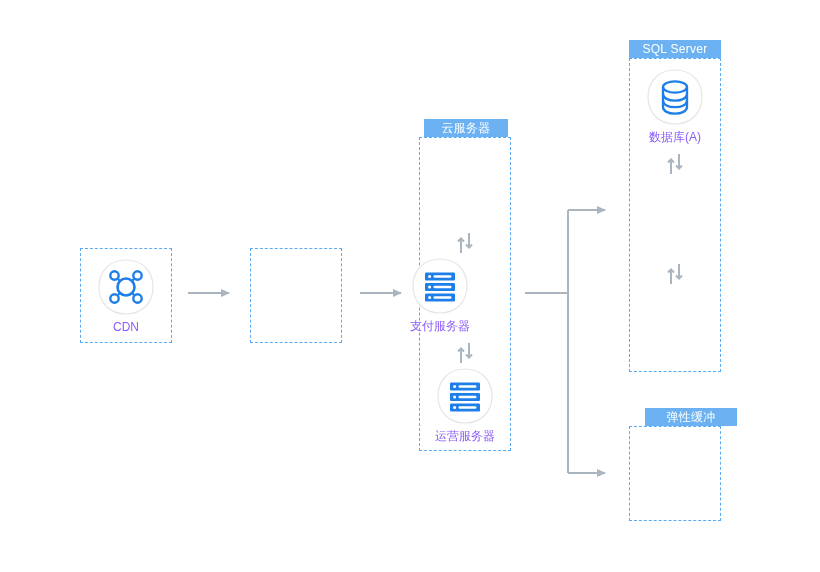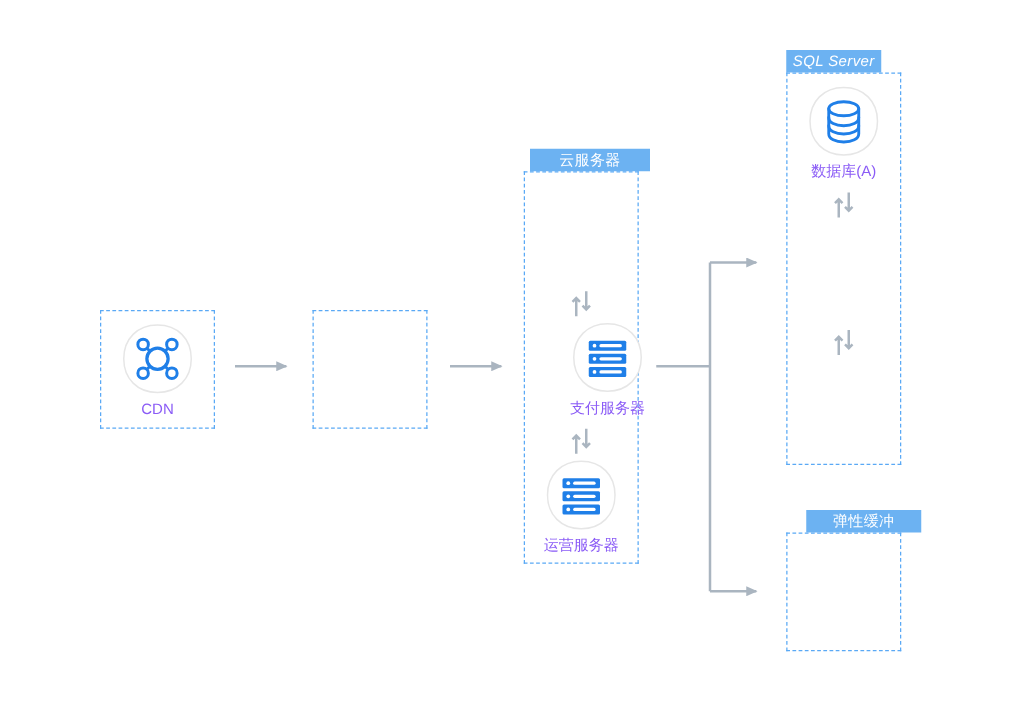--- a/index.html
+++ b/index.html
@@ -189,28 +189,28 @@
   <svg class="h-arrow" style="left:188px; top:288px; width:50px; height:10px;" viewBox="0 0 50 10">
     <line x1="0" y1="5" x2="41" y2="5" stroke="#aab5c0" stroke-width="2" marker-end="url(#mk-arrow)"></line>
   </svg>
 
   <div class="group-box" style="left:250px; top:248px; width:92px; height:95px;"></div>
 
   <svg class="h-arrow" style="left:360px; top:288px; width:50px; height:10px;" viewBox="0 0 50 10">
     <line x1="0" y1="5" x2="41" y2="5" stroke="#aab5c0" stroke-width="2" marker-end="url(#mk-arrow)"></line>
   </svg>
 
-  <div class="group-title" style="left:424px; top:119px; width:96px;">云服务器</div>
+  <div class="group-title" style="left:424px; top:119px; width:84px;">云服务器</div>
   <div class="group-box" style="left:419px; top:137px; width:92px; height:314px;"></div>
 
   <svg class="v-link" style="left:456px; top:232px;" viewBox="0 0 18 22">
       <use href="#sym-bilink"></use>
     </svg>
 
-  <div class="node" style="left:448px; top:257px;">
+  <div class="node" style="left:402px; top:257px;">
     <div class="node-icon">
       <svg class="squircle" viewBox="0 0 58 58">
           <use href="#sym-squircle"></use>
         </svg>
       <svg class="squircle" viewBox="0 0 58 58">
           <use href="#sym-server"></use>
         </svg>
     </div>
     <div class="node-label">支付服务器</div>
   </div>
@@ -232,21 +232,21 @@
 
   <svg class="fork" style="left:525px; top:200px; width:100px; height:290px;" viewBox="0 0 100 290">
     <g fill="none" stroke="#aab5c0" stroke-width="2">
       <line x1="0" y1="93" x2="43" y2="93"></line>
       <line x1="43" y1="10" x2="43" y2="273"></line>
       <line x1="43" y1="10" x2="80" y2="10" marker-end="url(#mk-arrow)"></line>
       <line x1="43" y1="273" x2="80" y2="273" marker-end="url(#mk-arrow)"></line>
     </g>
   </svg>
 
-  <div class="group-title" style="left:629px; top:40px; width:76px;font-style:italic;">SQL Server</div>
+  <div class="group-title" style="left:629px; top:40px; width:92px;">SQL Server</div>
   <div class="group-box" style="left:629px; top:58px; width:92px; height:314px;"></div>
 
   <div class="node" style="left:637px; top:68px;">
     <div class="node-icon">
       <svg class="squircle" viewBox="0 0 58 58">
           <use href="#sym-squircle"></use>
         </svg>
       <svg class="squircle" viewBox="0 0 58 58">
           <use href="#sym-db"></use>
         </svg>

